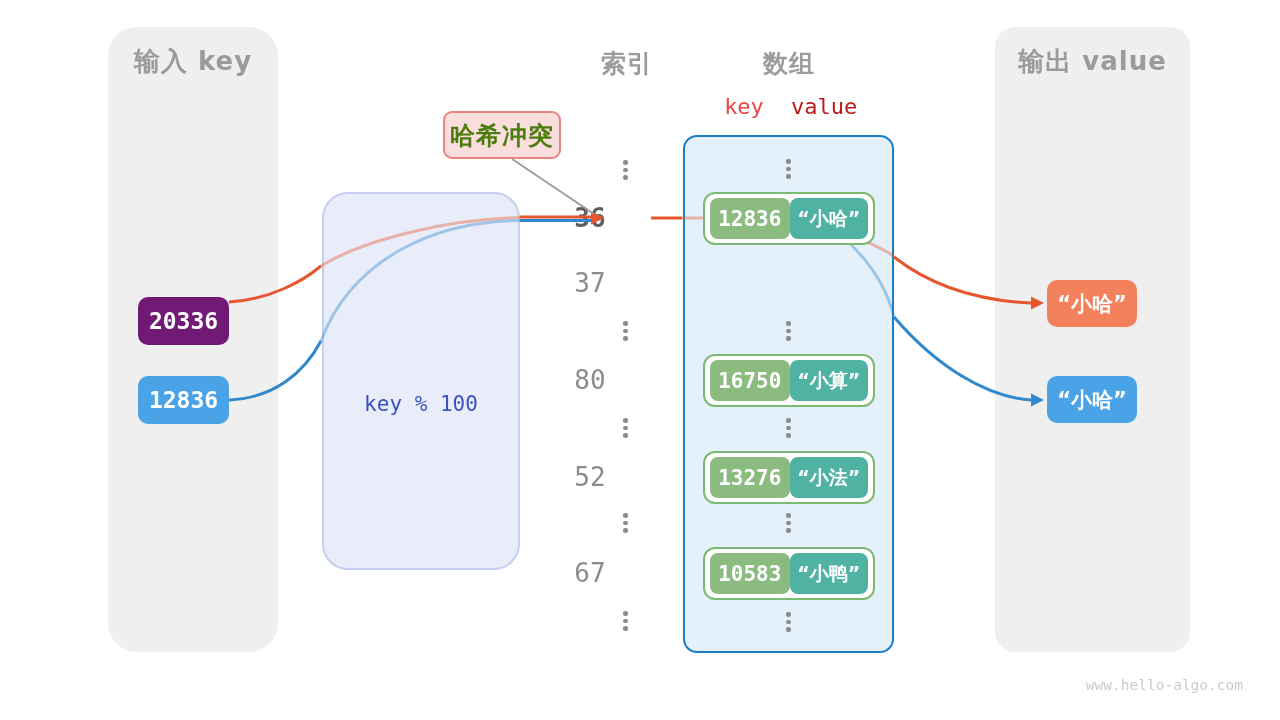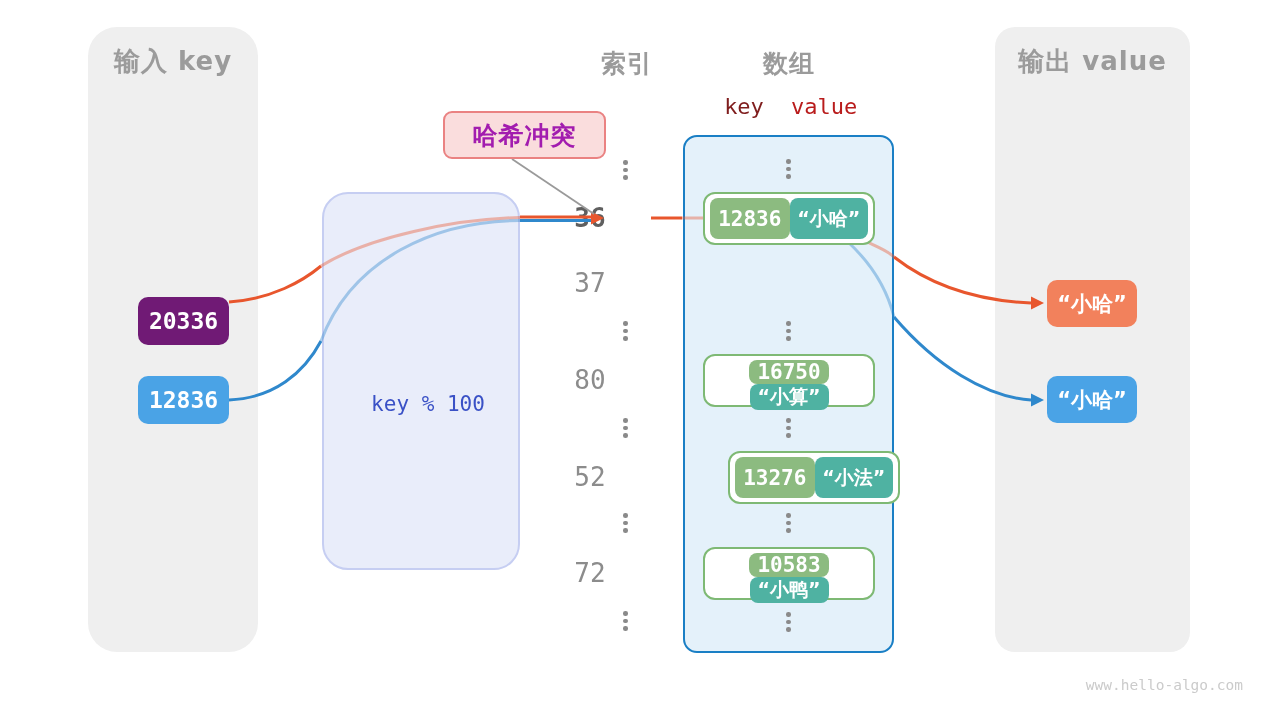--- a/index.html
+++ b/index.html
@@ -1,52 +1,52 @@
 <!DOCTYPE html>
 <html><head>
 <meta charset="utf-8">
 <style>
   html,body{margin:0;padding:0;background:#ffffff;}
   .canvas{position:relative;width:1280px;height:720px;background:#ffffff;overflow:hidden;
           font-family:"DejaVu Sans","Liberation Sans",sans-serif;}
 
   
   .panel{position:absolute;top:27px;height:625px;background:#efefef;border-radius:16px;z-index:1;}
-  .panel.left{left:88px;width:170px;border-radius:29px;}
+  .panel.left{left:108px;width:170px;border-radius:29px;}
   .panel.right{left:995px;width:195px;border-radius:20px;}
   .panel-title{position:absolute;top:17px;left:0;width:100%;text-align:center;
                font-size:26px;font-weight:700;color:#9b9b9b;letter-spacing:1px;}
 
   
   .keybox{position:absolute;width:91px;height:48px;border-radius:10px;z-index:4;
           display:flex;align-items:center;justify-content:center;
           color:#fff;font-family:"DejaVu Sans Mono",monospace;font-size:23px;font-weight:700;}
   .kb-orange{left:138px;top:297px;background:#701a75;}
   .kb-blue{left:138px;top:376px;background:#4aa3e6;}
 
   
   .hashbox{position:absolute;left:322px;top:192px;width:198px;height:378px;z-index:2;
            background:#e9edfa;border:2px solid #c6cef2;border-radius:26px;box-sizing:border-box;}
   .hash-title{position:absolute;top:150px;width:100%;text-align:center;
               color:#3a51c6;font-size:26px;font-weight:600;}
   .hash-formula{position:absolute;top:198px;width:100%;text-align:center;color:#3a51c6;
-                font-family:"DejaVu Sans Mono",monospace;font-size:21px;font-weight:500;padding-left:7px;}
-
-  
-  .collision{position:absolute;left:443px;top:111px;width:163px;height:48px;z-index:4;
+                font-family:"DejaVu Sans Mono",monospace;font-size:21px;font-weight:500;}
+
+  
+  .collision{position:absolute;left:443px;top:111px;width:118px;height:48px;z-index:4;
              background:#fadddd;border:2px solid #ea8282;border-radius:9px;box-sizing:border-box;
              display:flex;align-items:center;justify-content:center;
-             color:#a21caf;font-size:25px;font-weight:700;letter-spacing:1px;}
+             color:#4d7c0f;font-size:25px;font-weight:700;letter-spacing:1px;}
 
   
   .col-title{position:absolute;top:47px;width:100px;text-align:center;
              font-size:25px;font-weight:700;color:#9b9b9b;letter-spacing:1px;}
   .kv-header{position:absolute;top:94px;text-align:center;
              font-family:"DejaVu Sans Mono",monospace;font-size:22px;font-weight:500;}
-  .kv-key{left:712px;width:64px;color:#7f1d1d;}
+  .kv-key{left:712px;width:64px;color:#ef4444;}
   .kv-value{left:791px;width:66px;color:#b91c1c;}
 
   
   .idx{position:absolute;left:560px;width:60px;text-align:center;z-index:2;
        font-family:"DejaVu Sans Mono",monospace;font-size:26px;color:#8c8c8c;}
   .idx.hot{color:#5f5f5f;font-weight:700;}
 
   
   .vdots{position:absolute;display:flex;flex-direction:column;gap:3px;z-index:2;}
   .vdots span{width:4.5px;height:4.5px;border-radius:50%;background:#8a8a8a;}
@@ -118,21 +118,21 @@
       <span></span>
       <span></span>
       <span></span>
     </div>
   <div class="idx" style="top:462px;">52</div>
   <div class="vdots" style="left:623px;top:513px;">
       <span></span>
       <span></span>
       <span></span>
     </div>
-  <div class="idx" style="top:558px;">72</div>
+  <div class="idx" style="top:558px;">67</div>
   <div class="vdots" style="left:623px;top:611px;">
       <span></span>
       <span></span>
       <span></span>
     </div>
 
   <div class="arraybox"></div>
   <div class="vdots" style="left:786px;top:159px;">
       <span></span>
       <span></span>
@@ -141,39 +141,39 @@
 
   <div class="pair" style="top:192px;">
     <div class="k">12836</div>
     <div class="v">“小哈”</div>
   </div>
   <div class="vdots" style="left:786px;top:321px;">
       <span></span>
       <span></span>
       <span></span>
     </div>
-  <div class="pair" style="top:354px;flex-direction:column;">
+  <div class="pair" style="top:354px;">
     <div class="k">16750</div>
     <div class="v">“小算”</div>
   </div>
   <div class="vdots" style="left:786px;top:418px;">
       <span></span>
       <span></span>
       <span></span>
     </div>
-  <div class="pair" style="top:451px;margin-left:25px;">
+  <div class="pair" style="top:451px;">
     <div class="k">13276</div>
     <div class="v">“小法”</div>
   </div>
   <div class="vdots" style="left:786px;top:513px;">
       <span></span>
       <span></span>
       <span></span>
     </div>
-  <div class="pair" style="top:547px;flex-direction:column;">
+  <div class="pair" style="top:547px;">
     <div class="k">10583</div>
     <div class="v">“小鸭”</div>
   </div>
   <div class="vdots" style="left:786px;top:612px;">
       <span></span>
       <span></span>
       <span></span>
     </div>
 
   <div class="panel right">

